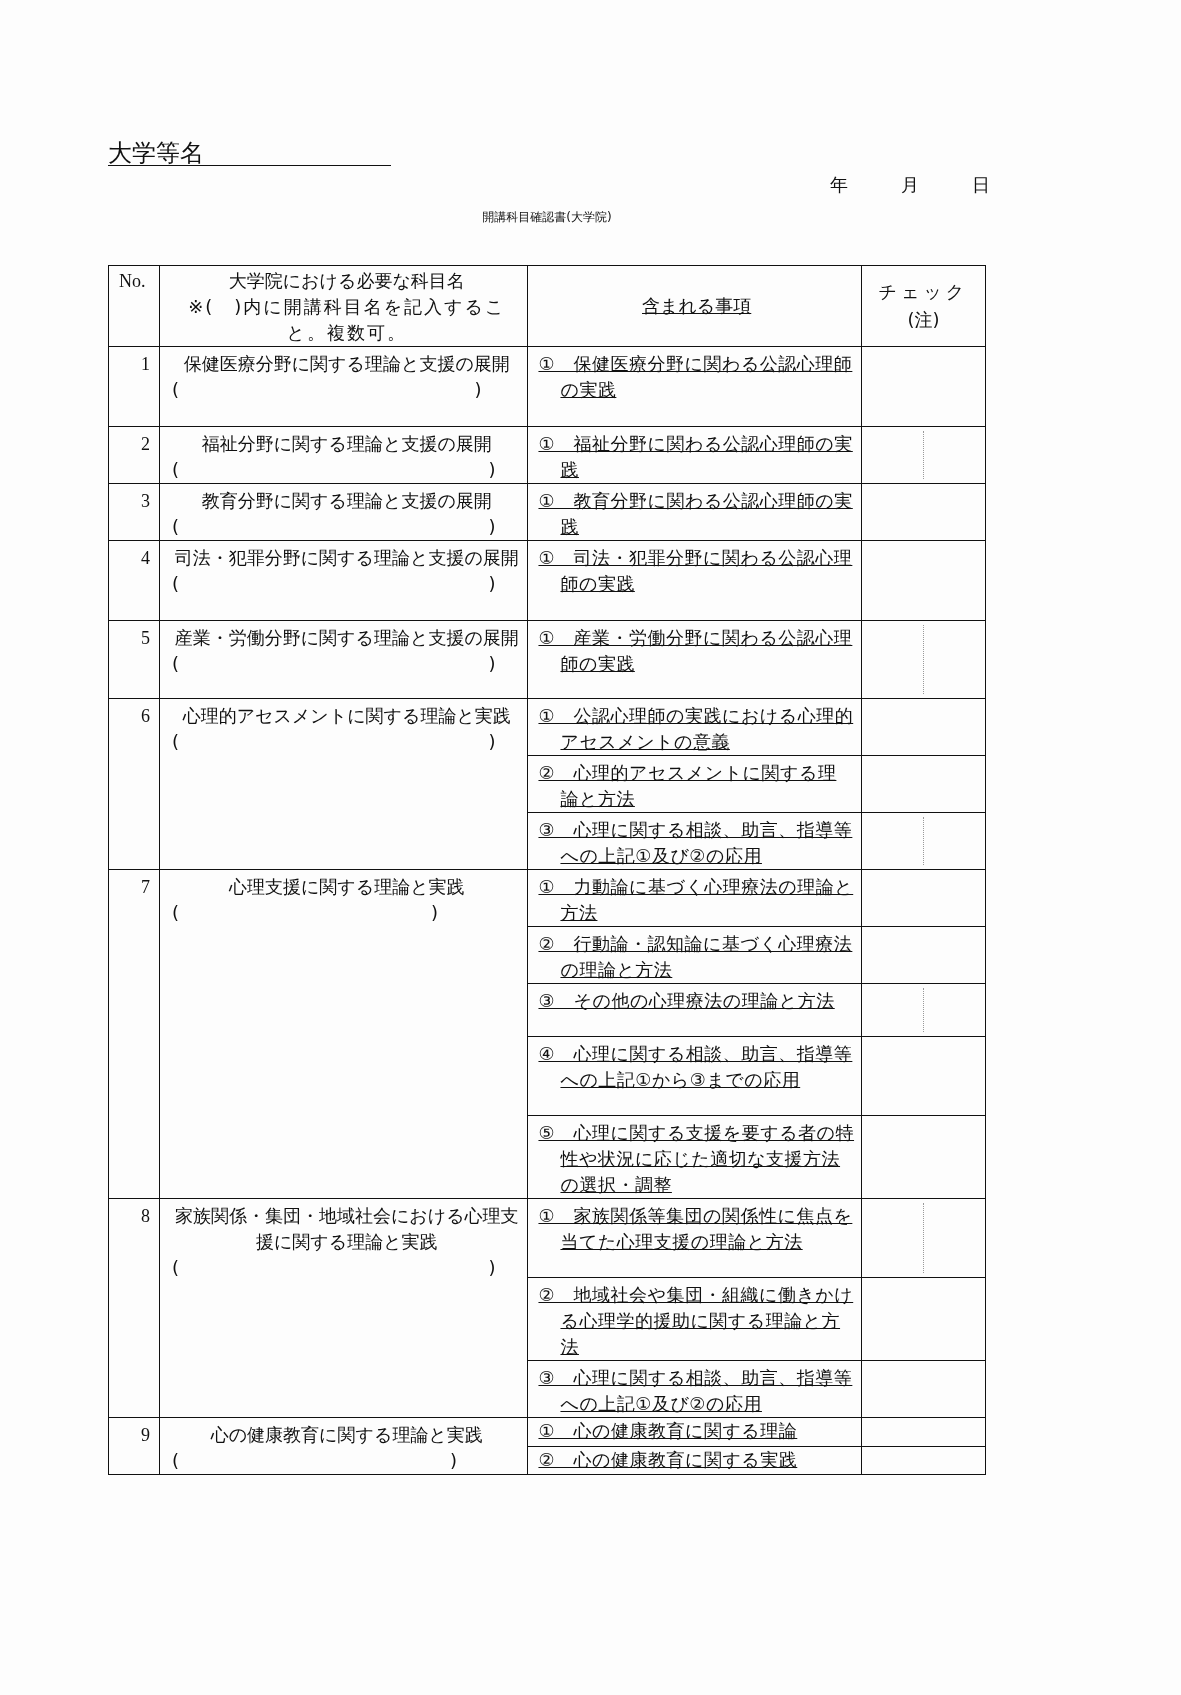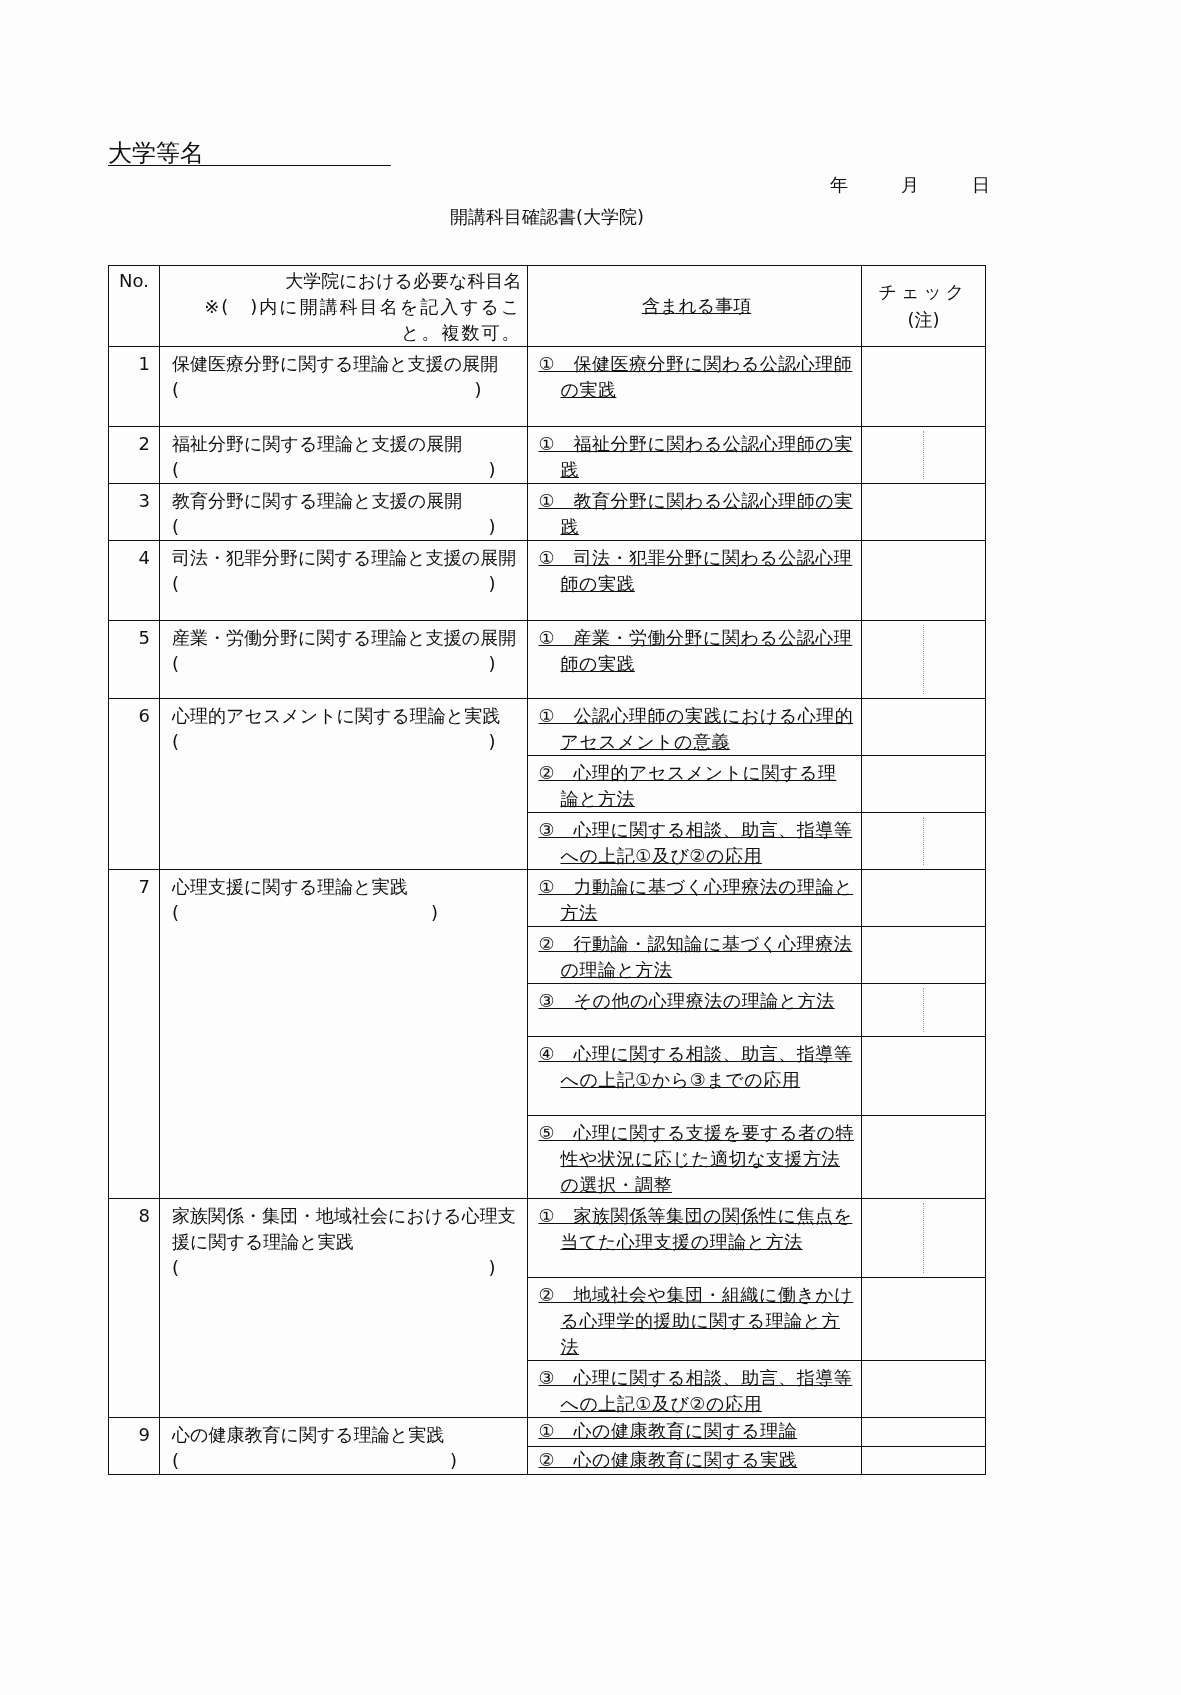--- a/index.html
+++ b/index.html
@@ -12,42 +12,42 @@
     position: absolute; left: 108px; top: 141px; width: 283px;
     font-size: 24px; line-height: 24px;
     border-bottom: 1.5px solid #111; padding-bottom: 0px;
   }
   .date-line {
     position: absolute; left: 830px; top: 173px; width: 160px;
     font-size: 18px; line-height: 24px; display: flex; justify-content: space-between;
   }
   .doc-title {
     position: absolute; left: 0; width: 1094px; top: 205px; text-align: center;
-    font-size: 18px; line-height: 24px;
+    font-size: 12px; line-height: 24px;
   }
   table.form {
     position: absolute; left: 108px; top: 265px;
     border-collapse: collapse; table-layout: fixed;
     width: 878px;
     font-size: 18px; line-height: 26px;
   }
   table.form td, table.form th {
     border: 1.5px solid #111; vertical-align: top; padding: 0;
     font-weight: normal;
   }
-  .c-no { width: 51px; text-align: right; padding-right: 9px !important; box-sizing: border-box; }
+  .c-no { width: 51px; text-align: right; padding-right: 9px !important; box-sizing: border-box; font-family: Liberation Serif, serif; }
   .c-subj { width: 368px; padding-left: 12px !important; padding-right: 6px !important; box-sizing: border-box; }
   .c-item { width: 333px; padding-left: 10px !important; padding-right: 6px !important; box-sizing: border-box; text-decoration: underline; }
   .c-check { width: 124px; position: relative; }
   .hdr-no { text-align: left; padding-left: 10px !important; padding-top: 2px !important; }
-  .hdr-subj { padding-top: 2px !important; text-align: right; }
+  .hdr-subj { padding-top: 2px !important; text-align: center; }
   .hdr-item { vertical-align: middle !important; text-align: center; }
   .hdr-check { vertical-align: middle !important; text-align: center; line-height: 28px; margin-left: 28px; }
   .no-cell { padding-top: 4px !important; }
-  .subj-cell { padding-top: 4px !important; }
+  .subj-cell { padding-top: 4px !important; text-align: center; }
   .item-cell { padding-top: 4px !important; }
   .item-text { display: block; padding-left: 22px; text-indent: -22px; letter-spacing: 0.5px; }
   .paren { display: flex; justify-content: space-between; }
   .check-cell::after {
     content: ""; position: absolute; left: 61px; top: 4px; bottom: 4px;
     border-left: 1px dotted #999;
   }
   .check-cell.nodot::after { display: none; }
 </style>
 </head>

